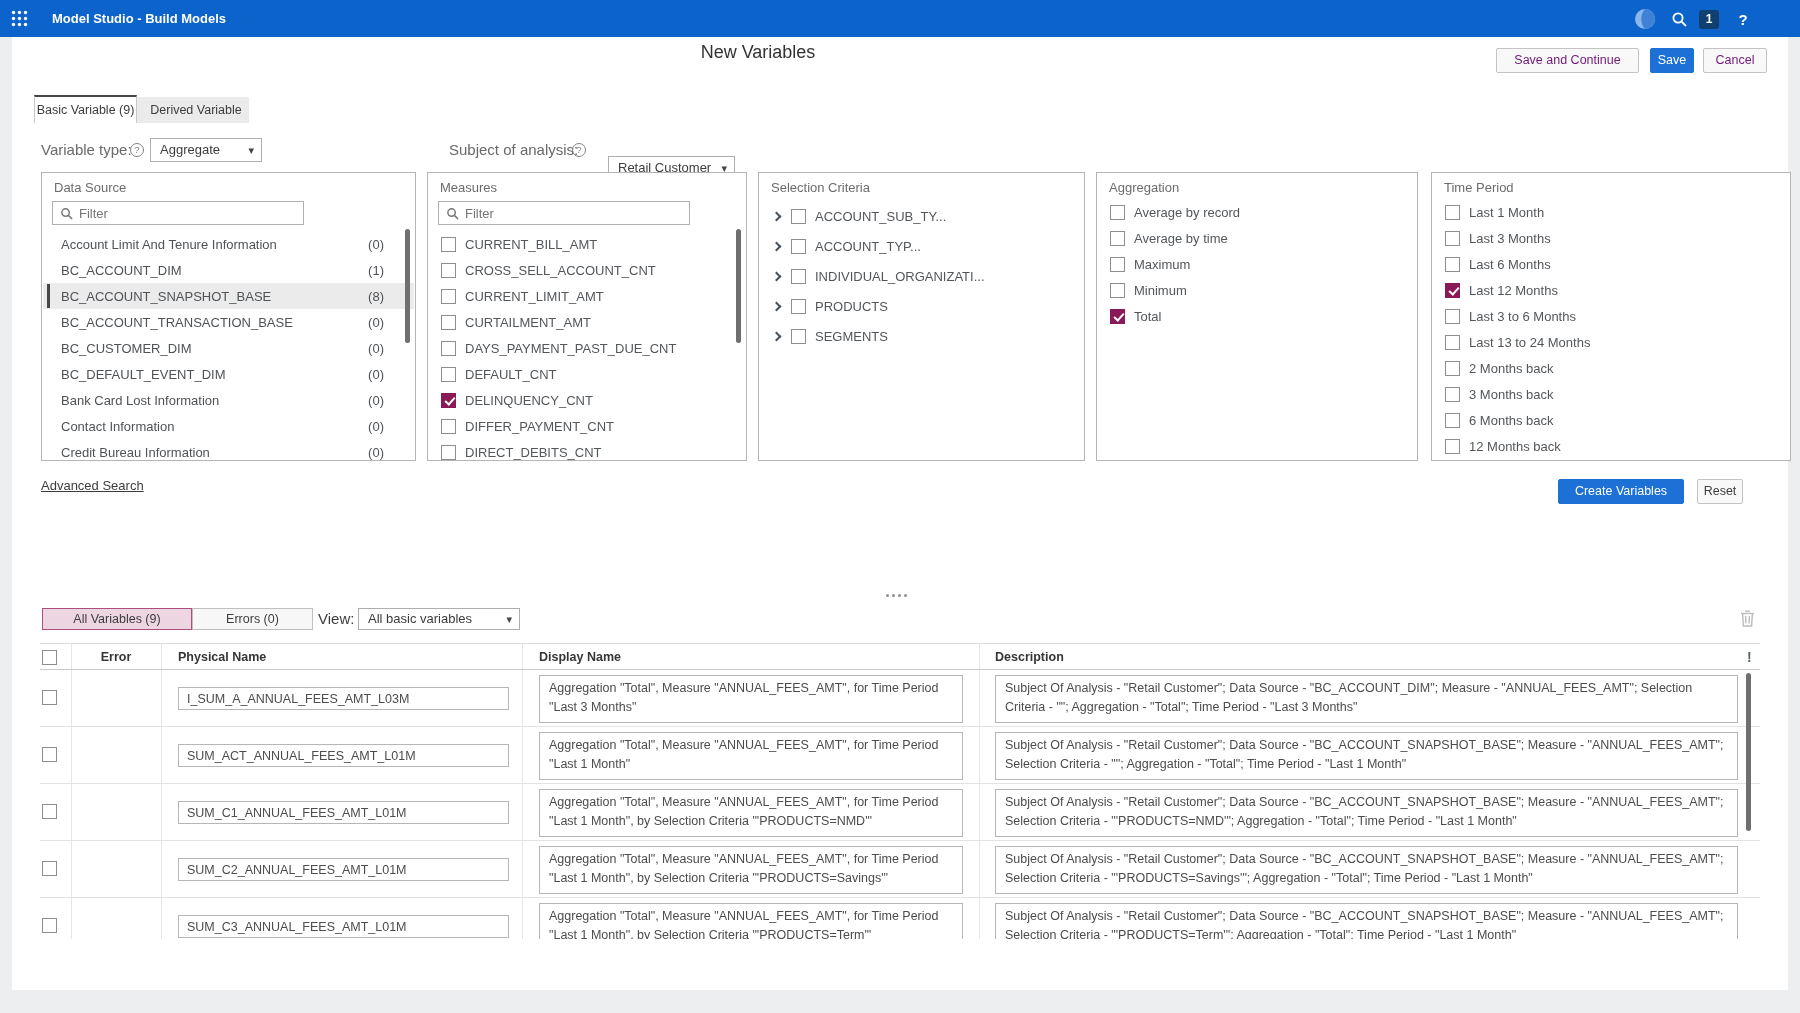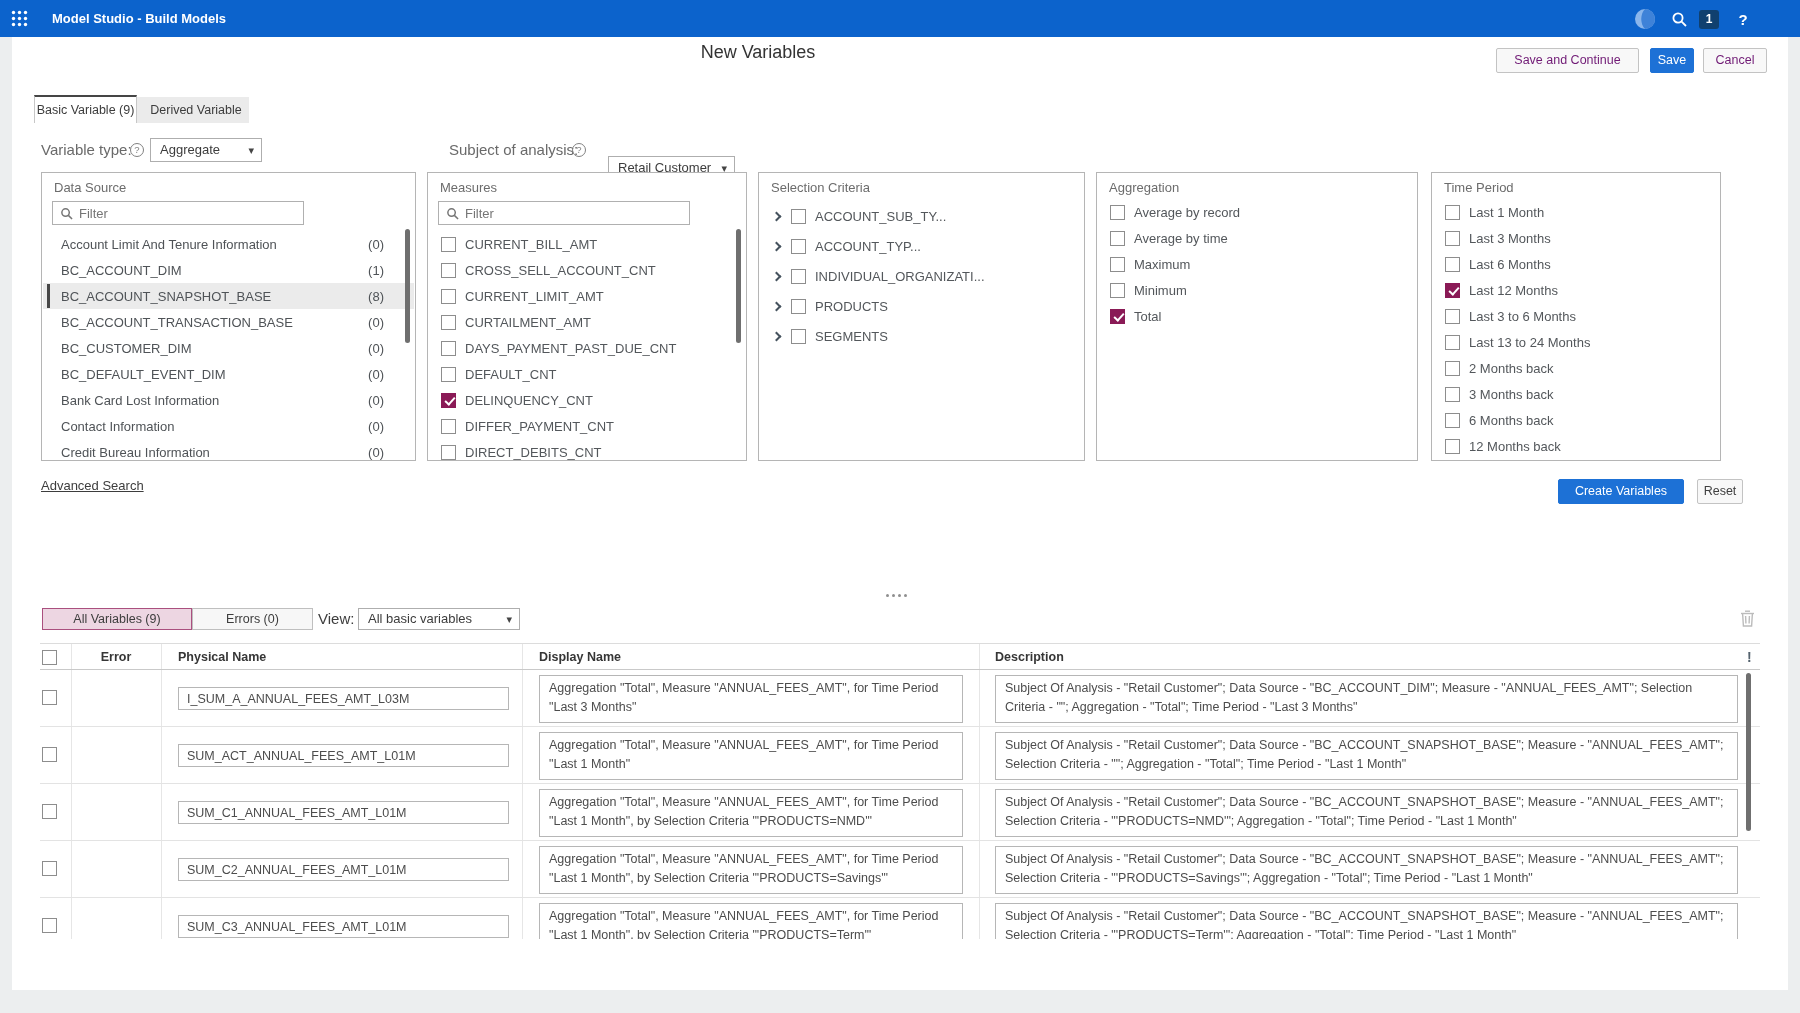--- a/index.html
+++ b/index.html
@@ -298,21 +298,21 @@
           <span class="cb"></span>
           <span>Minimum</span>
         </div>
       <div class="m-item">
           <span class="cb on"></span>
           <span>Total</span>
         </div>
     </div>
   </div>
 
-  <div class="panel" style="left:1431px; width:290px;">
+  <div class="panel" style="left:1431px; width:360px;">
     <span class="panel-title">Time Period</span>
     <div class="list" style="top:26px;">
       <div class="m-item">
           <span class="cb"></span>
           <span>Last 1 Month</span>
         </div>
       <div class="m-item">
           <span class="cb"></span>
           <span>Last 3 Months</span>
         </div>

